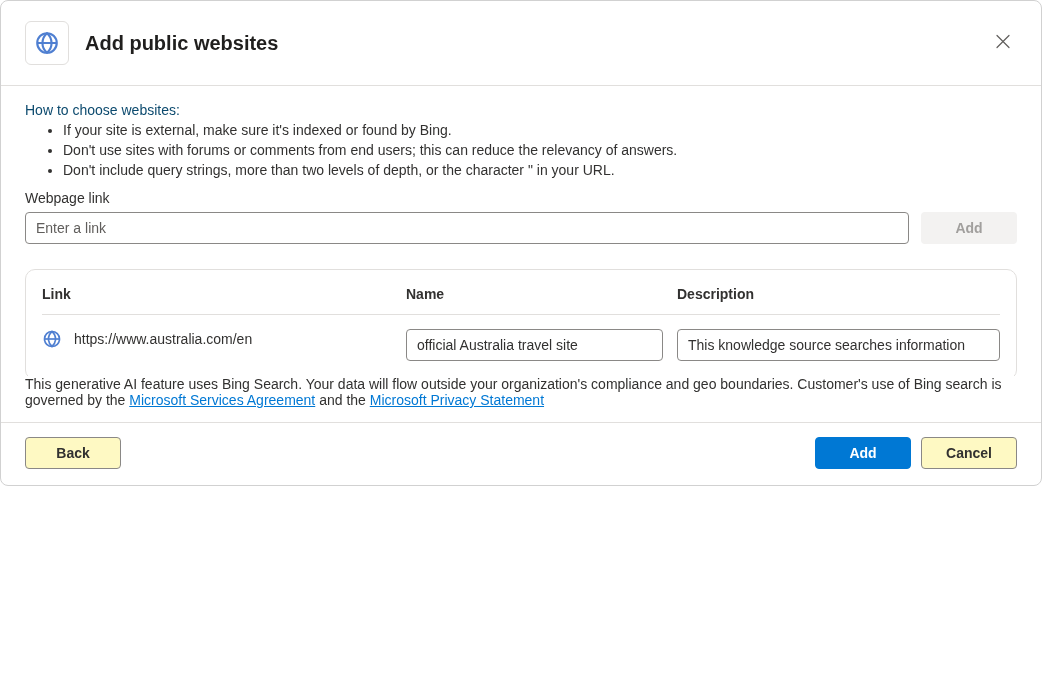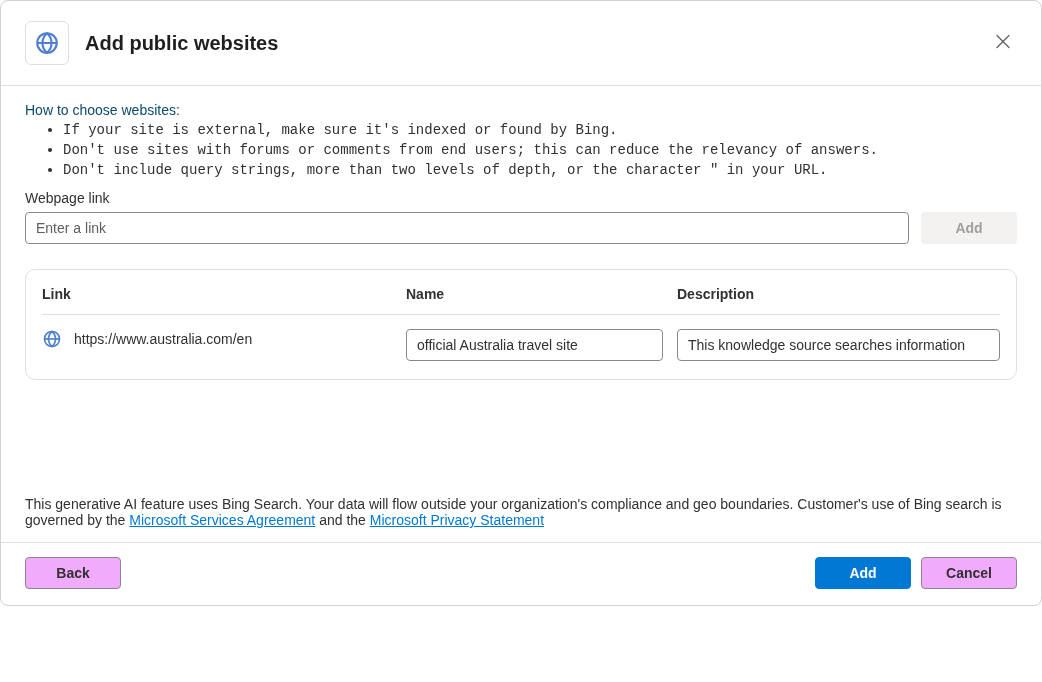--- a/index.html
+++ b/index.html
@@ -7,21 +7,21 @@
     font-family: "Segoe UI", -apple-system, "Helvetica Neue", Arial, sans-serif;
     font-size: 14px;
     color: #323130;
     background: #fff;
     width: 1042px;
     height: 682px;
     position: relative;
   }
   .dialog {
     width: 1042px;
-    height: 606px;
+    height: 486px;
     border: 1px solid #d1d1d1;
     border-radius: 8px;
     display: flex;
     flex-direction: column;
     overflow: hidden;
   }
   .dialog-header {
     display: flex;
     align-items: center;
     padding: 20px 24px 20px 24px;
@@ -60,21 +60,20 @@
     overflow: auto;
   }
   .help-heading {
     font-size: 14px;
     color: #0c4a6e;
     margin-bottom: 2px;
   }
   .help-list {
     margin-left: 38px;
     margin-bottom: 10px;
-    font-family: Liberation Mono, monospace;
   }
   .help-list li {
     font-size: 14px;
     color: #323130;
     line-height: 20px;
     list-style-type: disc;
   }
   .field-label {
     font-size: 14px;
     color: #323130;
@@ -178,21 +177,21 @@
     min-width: 96px;
     height: 32px;
     border-radius: 4px;
     padding: 0 18px;
     font-size: 14px;
     font-family: inherit;
     font-weight: 600;
     cursor: pointer;
   }
   .btn-secondary {
-    background: #f0abfc;
+    background: #fef9c3;
     border: 1px solid #8a8886;
     color: #323130;
   }
   .btn-primary {
     background: #0078d4;
     border: 1px solid #0078d4;
     color: #fff;
   }
   .footer-right { display: flex; gap: 10px; }
 </style>

